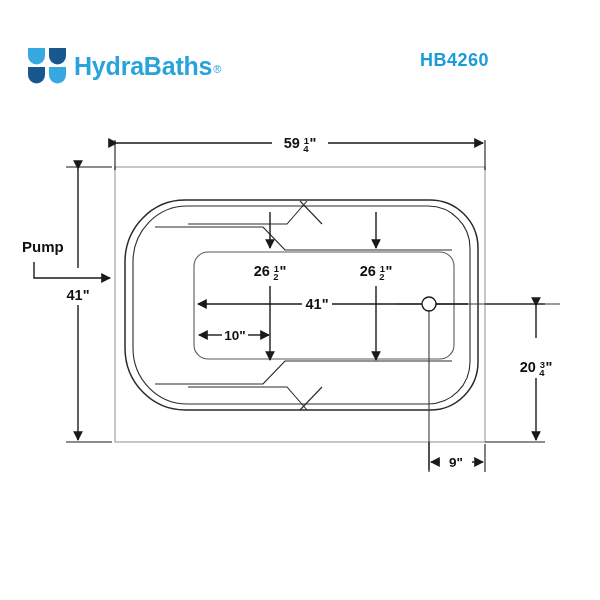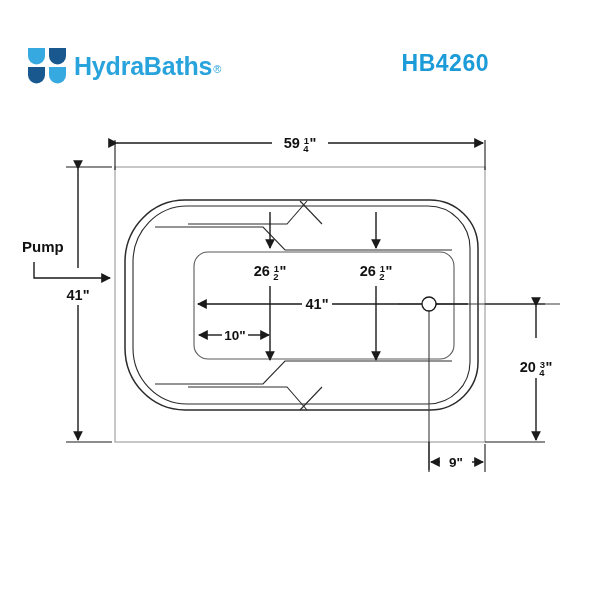--- a/index.html
+++ b/index.html
@@ -51,21 +51,21 @@
   #brand-reg {
     font-size: 11px;
     color: #29A3DC;
     vertical-align: 2px;
     margin-left: 1px;
   }
   #model-code {
     position: absolute;
     right: 44px;
     top: 50px;
-    font-size: 23px;
+    font-size: 18px;
     font-weight: bold;
     color: #1B9BD8;
     letter-spacing: 0.5px;
     white-space: nowrap;
   }
 
   
   #drawing-wrap {
     position: absolute;
     left: 0;

